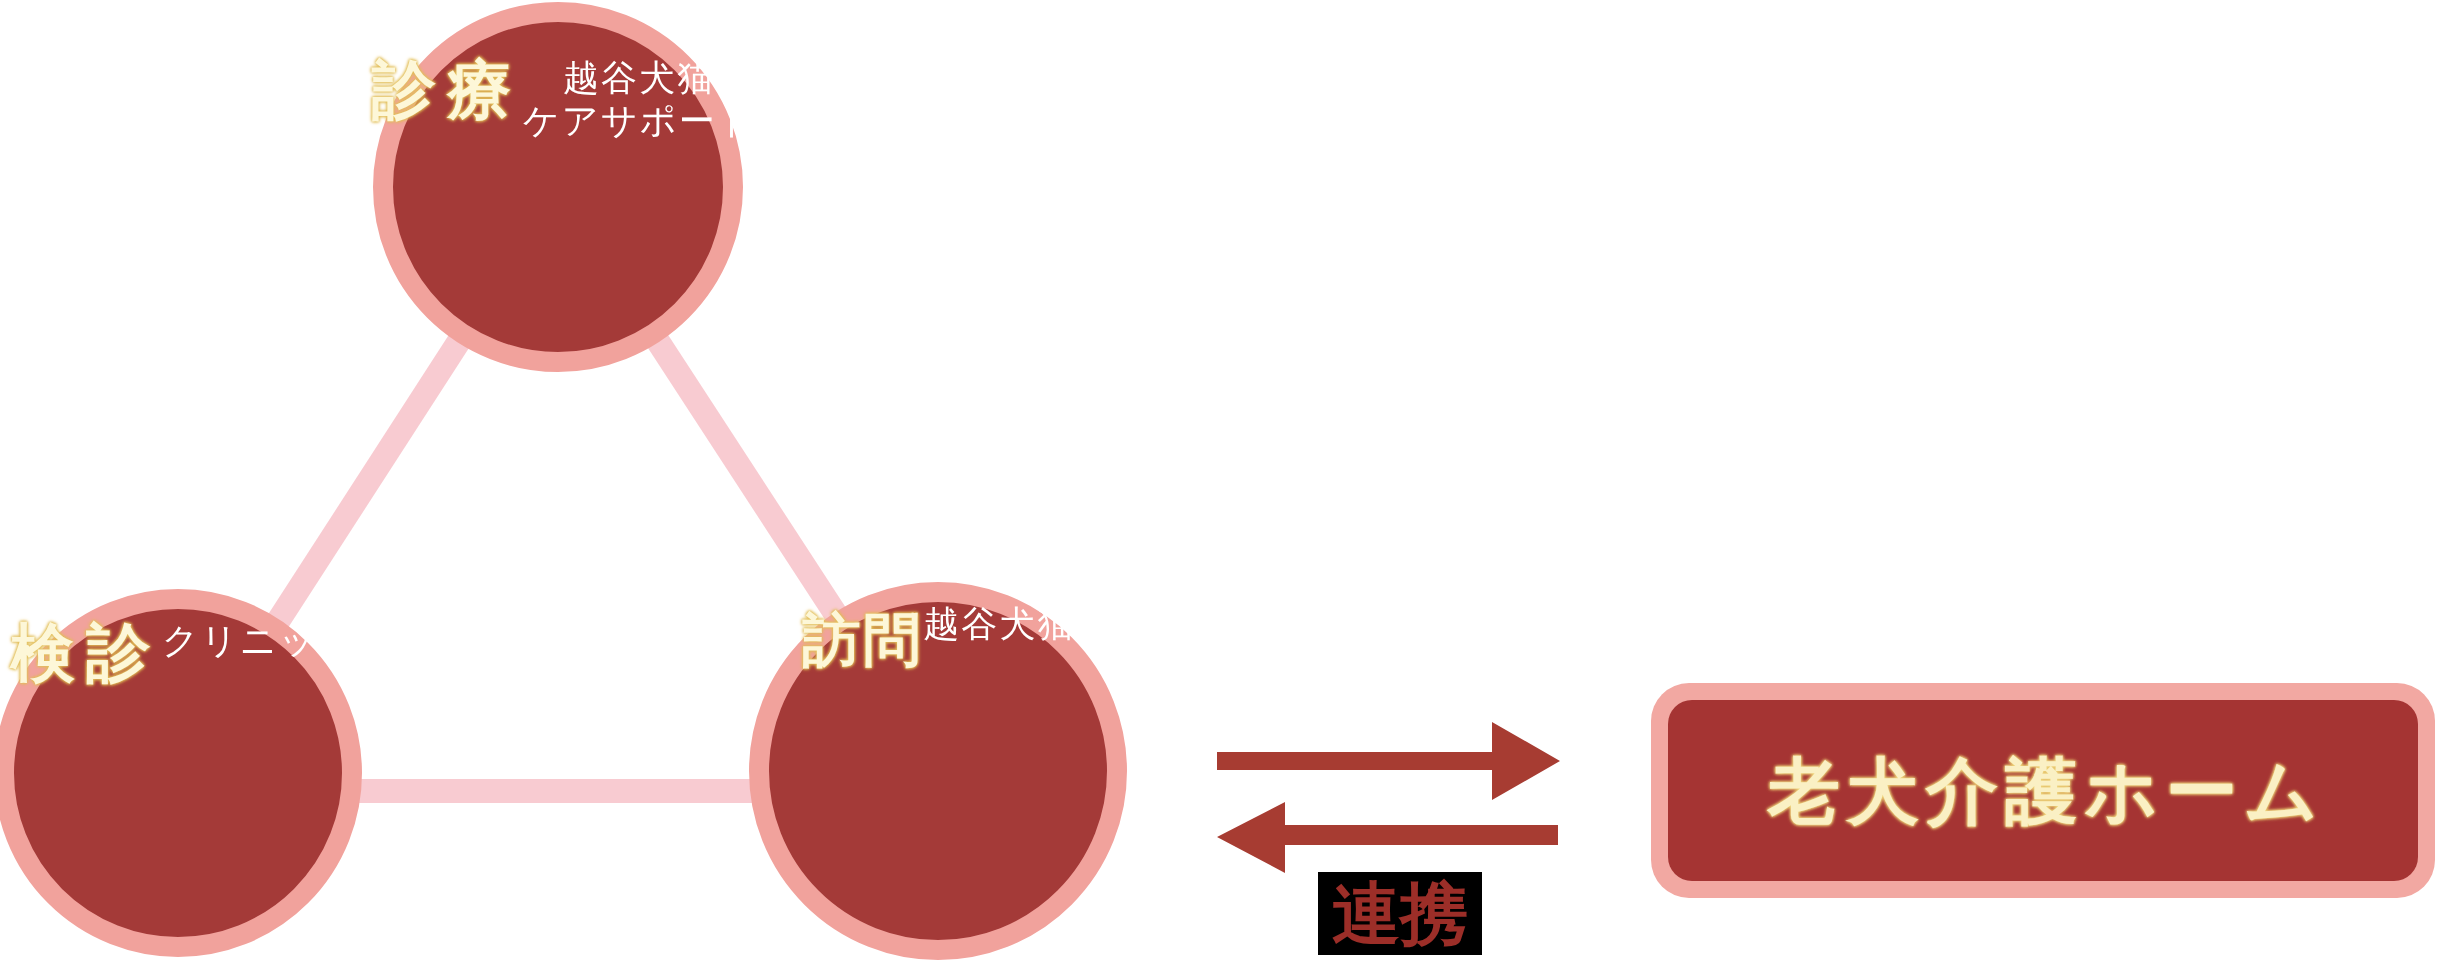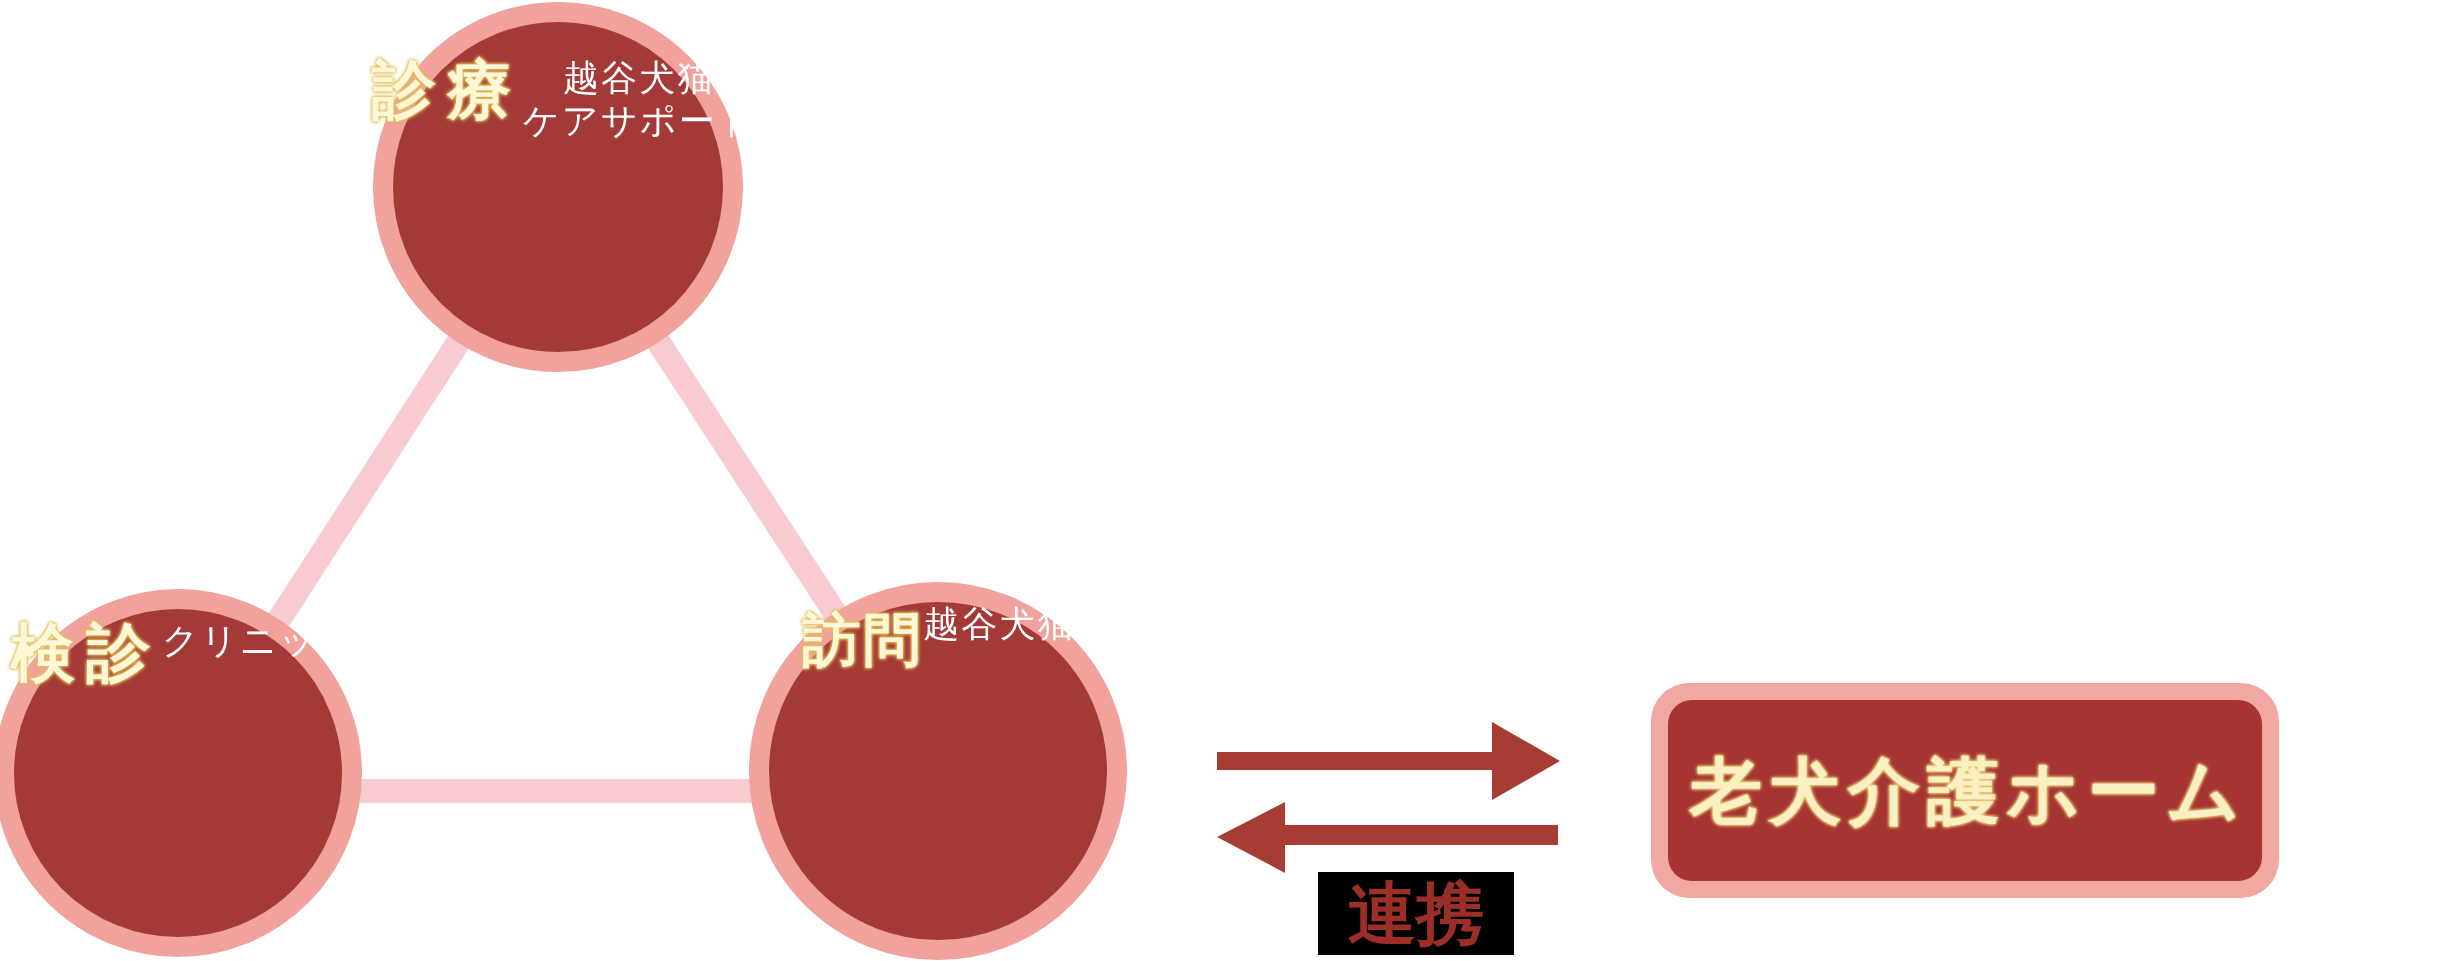--- a/index.html
+++ b/index.html
@@ -74,39 +74,39 @@
     line-height: 1.2;
     font-weight: 400;
     letter-spacing: 0.06em;
     white-space: nowrap;
   }
   .c-sub span { display: block; }
   .renkei-box {
     position: absolute;
     left: 1318px;
     top: 872px;
-    width: 196px;
+    width: 164px;
     height: 83px;
     background: var(--renkei-bg, #000000);
     display: flex;
     align-items: center;
     justify-content: center;
   }
   .renkei-label {
     color: var(--renkei-red, #9c2e28);
     font-size: 68px;
     font-weight: 700;
     line-height: 1;
     white-space: nowrap;
   }
   .home-box {
     position: absolute;
     left: 1651px;
     top: 683px;
-    width: 628px;
+    width: 784px;
     height: 215px;
     box-sizing: border-box;
     background: var(--box-rim, #f2a8a2);
     border-radius: 38px;
     padding: 17px;
   }
   .home-inner {
     width: 100%;
     height: 100%;
     box-sizing: border-box;

